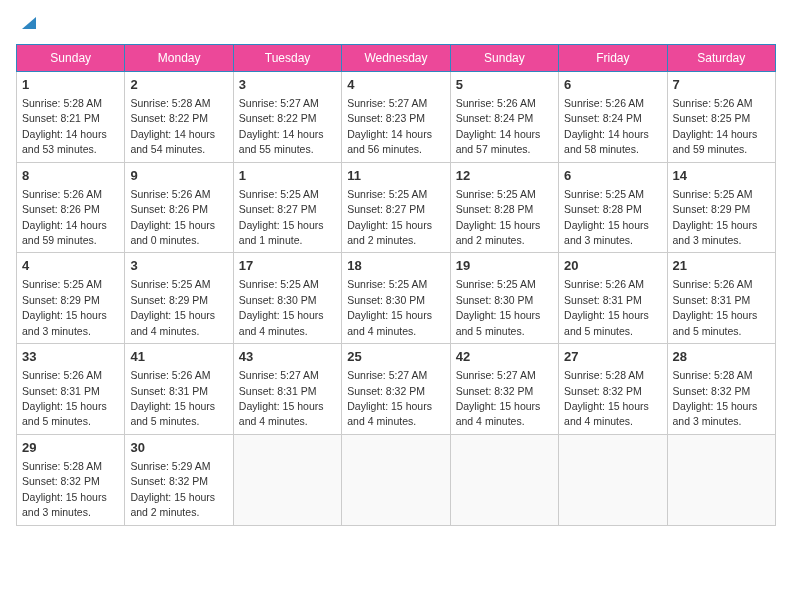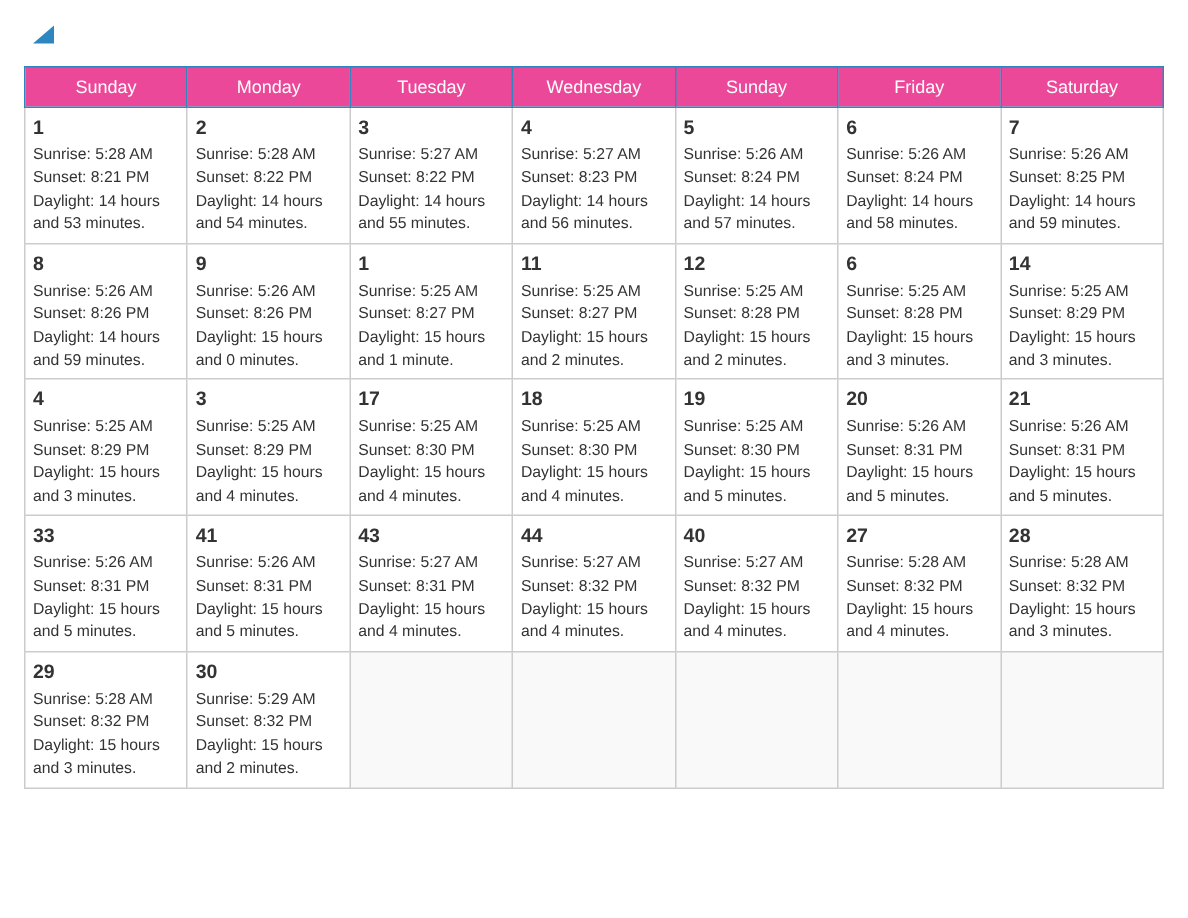--- a/index.html
+++ b/index.html
@@ -162,23 +162,23 @@
         <td><span class="day-num">21</span>
 <span class="day-info">Sunrise: 5:26 AM<br>Sunset: 8:31 PM<br>Daylight: 15 hours and 5 minutes.</span></td>
       </tr>
       <tr>
         <td><span class="day-num">33</span>
 <span class="day-info">Sunrise: 5:26 AM<br>Sunset: 8:31 PM<br>Daylight: 15 hours and 5 minutes.</span></td>
         <td><span class="day-num">41</span>
 <span class="day-info">Sunrise: 5:26 AM<br>Sunset: 8:31 PM<br>Daylight: 15 hours and 5 minutes.</span></td>
         <td><span class="day-num">43</span>
 <span class="day-info">Sunrise: 5:27 AM<br>Sunset: 8:31 PM<br>Daylight: 15 hours and 4 minutes.</span></td>
-        <td><span class="day-num">44</span>
+        <td><span class="day-num">25</span>
 <span class="day-info">Sunrise: 5:27 AM<br>Sunset: 8:32 PM<br>Daylight: 15 hours and 4 minutes.</span></td>
-        <td><span class="day-num">40</span>
+        <td><span class="day-num">42</span>
 <span class="day-info">Sunrise: 5:27 AM<br>Sunset: 8:32 PM<br>Daylight: 15 hours and 4 minutes.</span></td>
         <td><span class="day-num">27</span>
 <span class="day-info">Sunrise: 5:28 AM<br>Sunset: 8:32 PM<br>Daylight: 15 hours and 4 minutes.</span></td>
         <td><span class="day-num">28</span>
 <span class="day-info">Sunrise: 5:28 AM<br>Sunset: 8:32 PM<br>Daylight: 15 hours and 3 minutes.</span></td>
       </tr>
       <tr>
         <td><span class="day-num">29</span>
 <span class="day-info">Sunrise: 5:28 AM<br>Sunset: 8:32 PM<br>Daylight: 15 hours and 3 minutes.</span></td>
         <td><span class="day-num">30</span>

